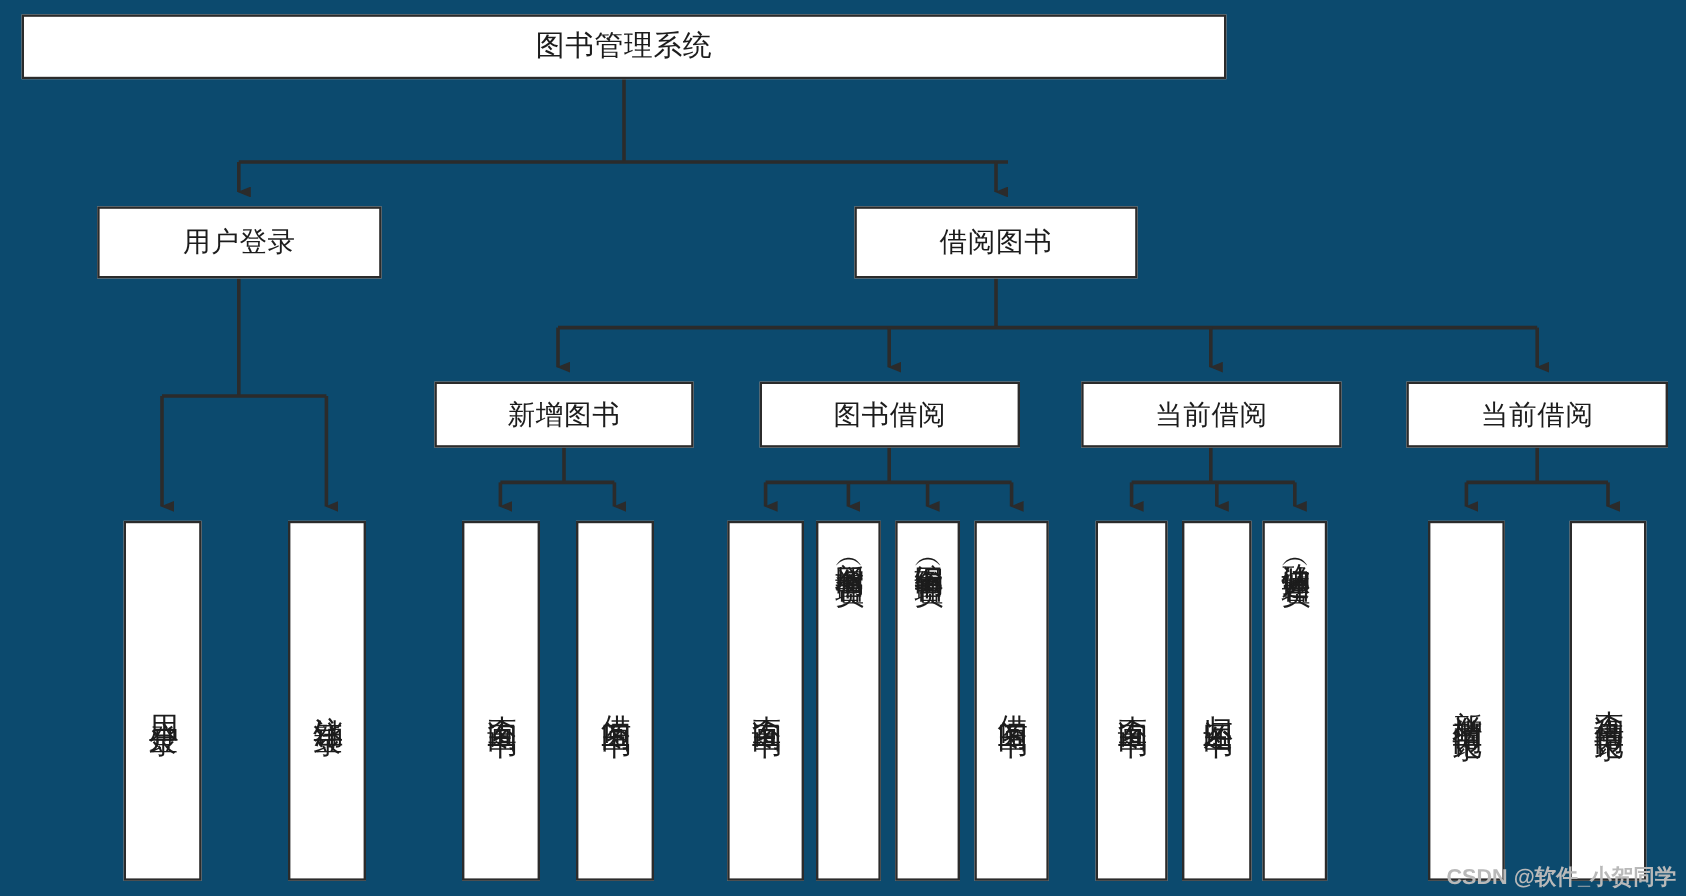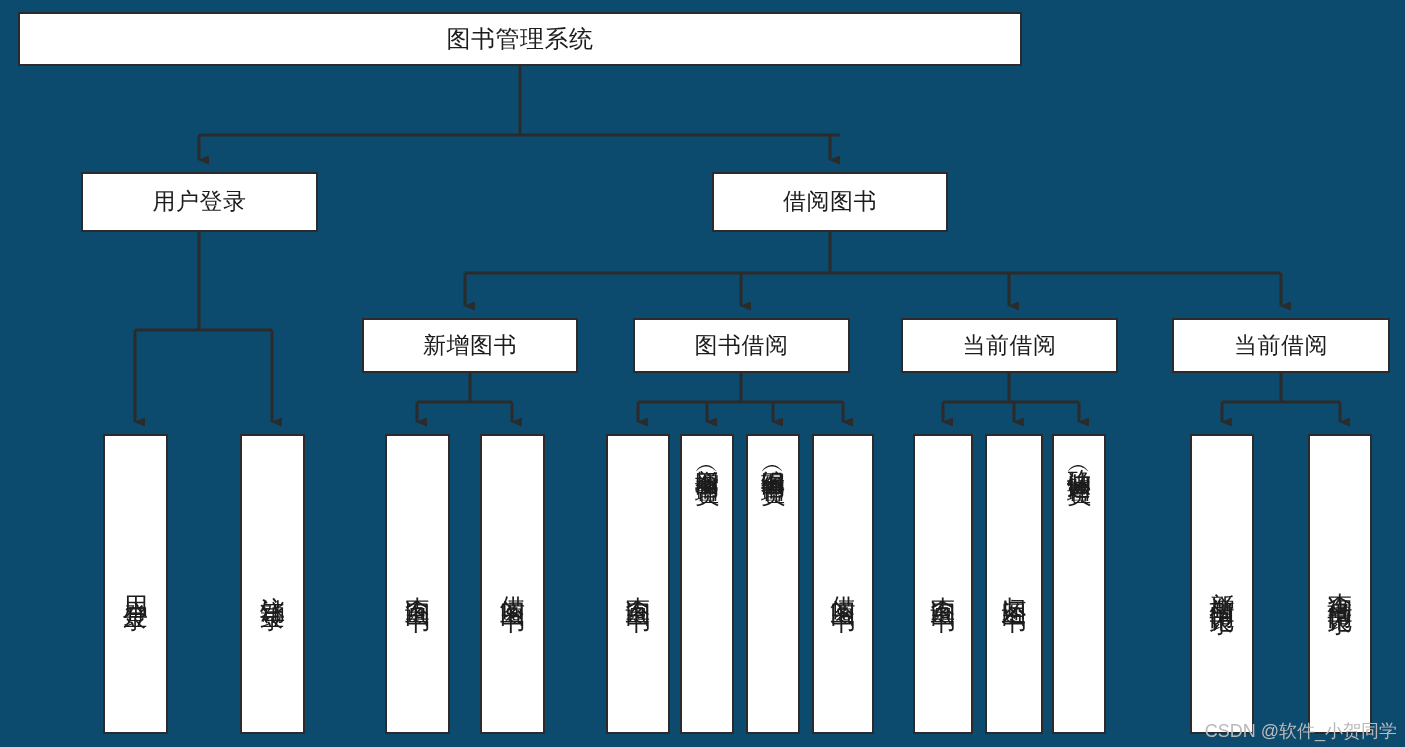--- a/index.html
+++ b/index.html
@@ -73,20 +73,21 @@
     padding-top: 0;
   }
   #watermark {
     position: absolute;
     right: 8px;
     bottom: 4px;
     font-size: 18px;
     color: #b9b9b9;
     white-space: nowrap;
     user-select: none;
+    font-weight: bold;
   }
 </style>
 </head>
 <body>
 
 <div id="diagram-root">
 
   <svg id="edge-layer" viewBox="0 0 1405 747" xmlns="http://www.w3.org/2000/svg">
     <defs>
       <marker id="arrowhead" markerWidth="9" markerHeight="11" refX="4.5" refY="10" orient="auto" markerUnits="userSpaceOnUse">

